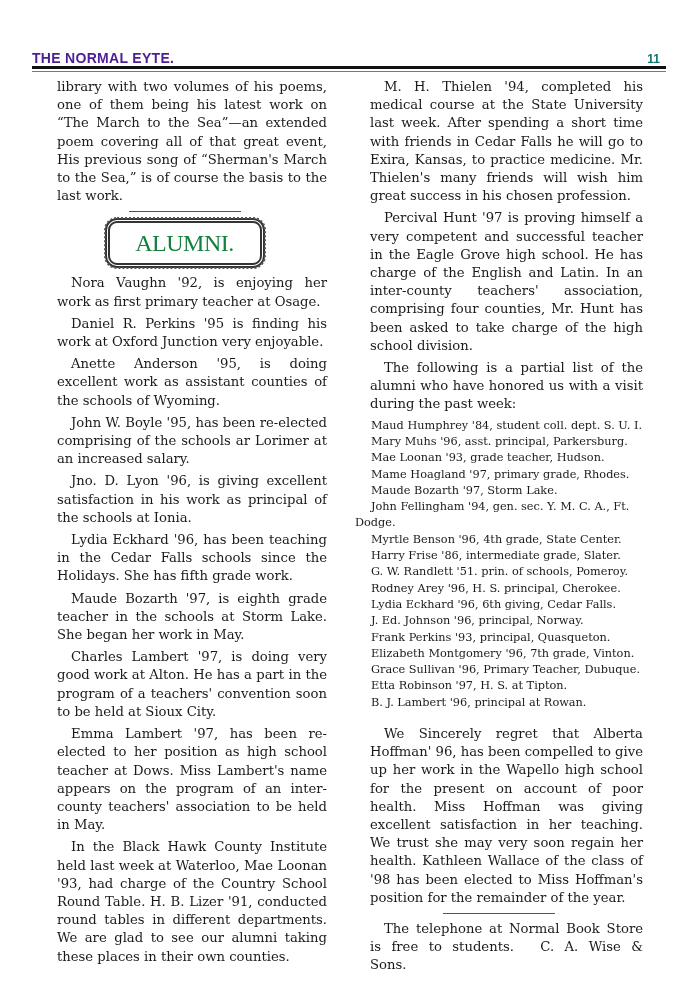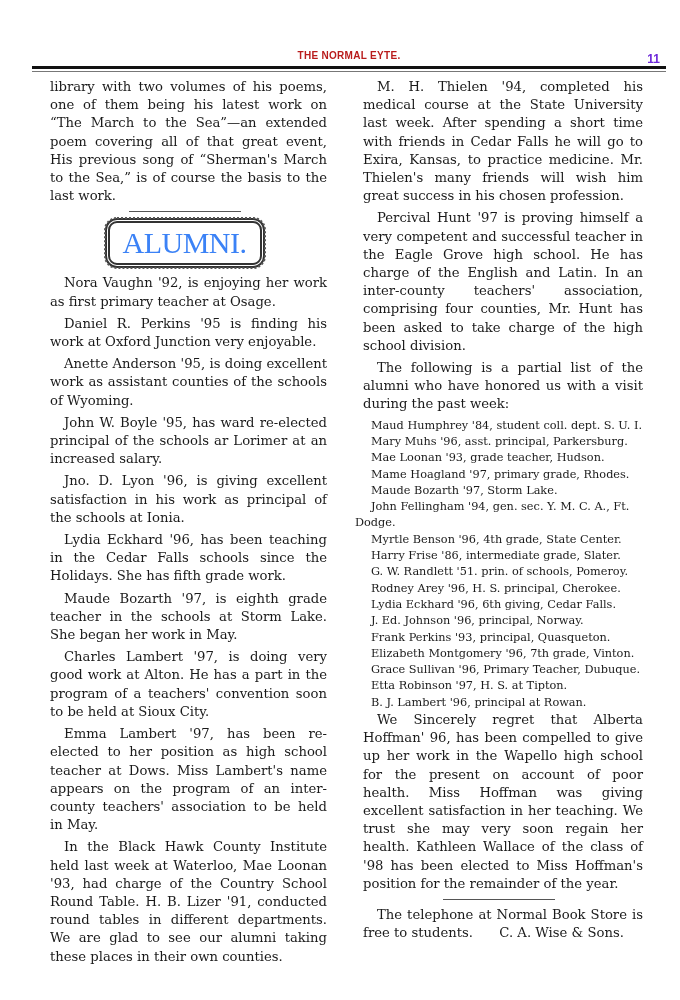--- a/index.html
+++ b/index.html
@@ -4,52 +4,52 @@
   <style>
     html, body { margin: 0; padding: 0; }
     body {
       width: 680px; height: 1000px; background: #ffffff; color: #1a1a1a;
       font-family: "DejaVu Serif", serif; position: relative; overflow: hidden;
     }
     .header {
       position: absolute; top: 50px; left: 32px; width: 634px; height: 22px;
     }
     .header-title {
-      position: absolute; left: 0; right: 0; top: 0; text-align: center;
-      font-family: "Liberation Sans", sans-serif; font-weight: bold; font-size: 10px;
-      letter-spacing: 0.3px; color: #b91c1c;
+      position: absolute; left: 0; right: 0; top: 0; text-align: left;
+      font-family: "Liberation Sans", sans-serif; font-weight: bold; font-size: 14px;
+      letter-spacing: 0.3px; color: #4c1d95;
     }
     .page-number {
       position: absolute; right: 6px; top: 2px;
-      font-family: "Liberation Sans", sans-serif; font-weight: bold; font-size: 12px; color: #6d28d9;
+      font-family: "Liberation Sans", sans-serif; font-weight: bold; font-size: 12px; color: #0f766e;
     }
     .rule-thick { position: absolute; top: 66px; left: 32px; width: 634px; height: 3px; background: #111; }
     .rule-thin { position: absolute; top: 71px; left: 32px; width: 634px; height: 1px; background: #777; }
 
     .col {
       position: absolute; top: 78px; font-size: 13.2px; line-height: 18.2px; text-align: justify;
     }
     .col-left { left: 42px; width: 285px; }
     .col-right { left: 355px; width: 288px; }
 
-    p { margin: 0 0 4px 8px; text-indent: 14px; }
+    p { margin: 0 0 4px 15px; text-indent: 14px; }
     p.noindent { text-indent: 0; }
     .short-rule { width: 112px; height: 1px; background: #555; margin: 6px auto 6px auto; }
 
     .alumni-box {
       width: 160px; height: 50px; margin: 2px auto 6px auto; position: relative;
       border: 5px double #333; border-radius: 12px; box-sizing: border-box;
       outline: 2px dotted #555; outline-offset: -1px;
       display: flex; align-items: center; justify-content: center;
     }
     .alumni-title {
-      font-family: "Liberation Serif", serif; font-size: 30px; letter-spacing: -0.5px; color: #3b82f6;
+      font-family: "Liberation Serif", serif; font-size: 24px; letter-spacing: -0.5px; color: #15803d;
     }
 
-    .visit-list { font-size: 11.3px; line-height: 16.3px; margin: 0 0 0 0; }
+    .visit-list { font-size: 11.3px; line-height: 16.3px; margin: 0 0 14px 0; }
     .visit-item { padding-left: 16px; text-indent: 0; white-space: nowrap; }
     .visit-item.wrap-tail { padding-left: 0; }
   </style>
 </head>
 <body>
 
 <div class="header">
   <div class="header-title">THE NORMAL EYTE.</div>
   <div class="page-number">11</div>
 </div>
@@ -58,21 +58,21 @@
 
 <div class="col col-left">
   <p class="noindent">library with two volumes of his poems, one of them being his latest work on “The March to the Sea”—an extended poem covering all of that great event, His previous song of “Sherman's March to the Sea,” is of course the basis to the last work.</p>
   <div class="short-rule"></div>
   <div class="alumni-box">
     <span class="alumni-title">ALUMNI.</span>
   </div>
   <p>Nora Vaughn '92, is enjoying her work as first primary teacher at Osage.</p>
   <p>Daniel R. Perkins '95 is finding his work at Oxford Junction very enjoyable.</p>
   <p>Anette Anderson '95, is doing excellent work as assistant counties of the schools of Wyoming.</p>
-  <p>John W. Boyle '95, has ward re-elected principal of the schools ar Lorimer at an increased salary.</p>
+  <p>John W. Boyle '95, has been re-elected comprising of the schools ar Lorimer at an increased salary.</p>
   <p>Jno. D. Lyon '96, is giving excellent satisfaction in his work as principal of the schools at Ionia.</p>
   <p>Lydia Eckhard '96, has been teaching in the Cedar Falls schools since the Holidays. She has fifth grade work.</p>
   <p>Maude Bozarth '97, is eighth grade teacher in the schools at Storm Lake. She began her work in May.</p>
   <p>Charles Lambert '97, is doing very good work at Alton. He has a part in the program of a teachers' convention soon to be held at Sioux City.</p>
   <p>Emma Lambert '97, has been re-elected to her position as high school teacher at Dows. Miss Lambert's name appears on the program of an inter-county teachers' association to be held in May.</p>
   <p>In the Black Hawk County Institute held last week at Waterloo, Mae Loonan '93, had charge of the Country School Round Table. H. B. Lizer '91, conducted round tables in different departments. We are glad to see our alumni taking these places in their own counties.</p>
 </div>
 
 <div class="col col-right">
   <p>M. H. Thielen '94, completed his medical course at the State University last week. After spending a short time with friends in Cedar Falls he will go to Exira, Kansas, to practice medicine. Mr. Thielen's many friends will wish him great success in his chosen profession.</p>

